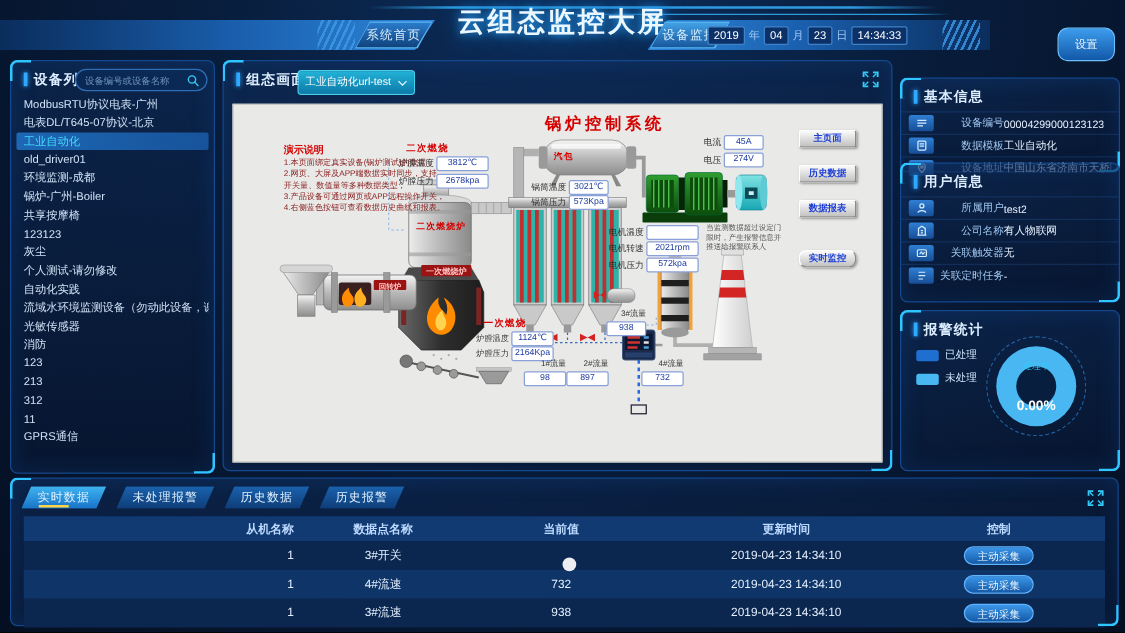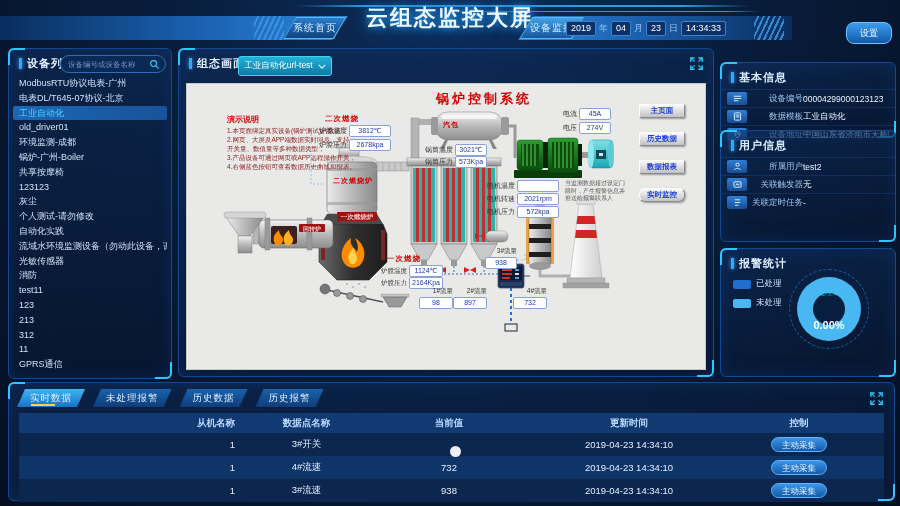--- a/index.html
+++ b/index.html
@@ -28,21 +28,21 @@
   .hdr-tab .in{display:flex;align-items:center;justify-content:center;width:100%;height:100%;
     clip-path:polygon(12px 1px,calc(100% - 1px) 1px,calc(100% - 13px) calc(100% - 1px),1px calc(100% - 1px));
     background:linear-gradient(#2c7fd0,#0f3f78);color:#d8efff;font-size:10px;letter-spacing:1px;}
   .tab-home{left:284px;width:62px;}
   .tab-mon{left:520px;width:64px;}
   .tab-mon .in{background:linear-gradient(#45a5ea,#155397);}
   .date-group{position:absolute;left:566px;top:20px;height:17px;display:flex;align-items:center;gap:2px;}
   .dbox{background:#0b3168;border:1px solid #3f82c8;border-radius:2px;color:#fff;
     font-size:9px;padding:1px 4px;line-height:11px;}
   .dunit{color:#9cc6f0;font-size:9px;margin:0 1px;}
-  .settings-btn{position:absolute;right:8px;top:22px;width:46px;height:22px;
+  .settings-btn{position:absolute;right:8px;top:22px;width:46px;height:27px;
     background:linear-gradient(#3d9ced,#1258a8);border:1px solid #6cc0ff;border-radius:8px;
     color:#eaf6ff;font-size:9px;line-height:15px;text-align:center;cursor:pointer;
     font-family:inherit;padding:0;}
   
   .panel{position:absolute;background:linear-gradient(170deg,rgba(15,45,92,.55),rgba(7,22,48,.9));
     border:1px solid #15498f;border-radius:6px;box-shadow:inset 0 0 18px rgba(20,80,160,.25);}
   .panel::before{content:"";position:absolute;left:-1px;top:-1px;width:15px;height:15px;
     border-left:2px solid #2fc6ff;border-top:2px solid #2fc6ff;border-top-left-radius:6px;}
   .panel::after{content:"";position:absolute;right:-1px;bottom:-1px;width:15px;height:15px;
     border-right:2px solid #2fc6ff;border-bottom:2px solid #2fc6ff;border-bottom-right-radius:6px;}
@@ -186,21 +186,20 @@
       <div class="dev-item">环境监测-成都</div>
       <div class="dev-item">锅炉-广州-Boiler</div>
       <div class="dev-item">共享按摩椅</div>
       <div class="dev-item">123123</div>
       <div class="dev-item">灰尘</div>
       <div class="dev-item">个人测试-请勿修改</div>
       <div class="dev-item">自动化实践</div>
       <div class="dev-item">流域水环境监测设备（勿动此设备，谢谢）</div>
       <div class="dev-item">光敏传感器</div>
       <div class="dev-item">消防</div>
-      <div class="dev-item">test11</div>
       <div class="dev-item">123</div>
       <div class="dev-item">213</div>
       <div class="dev-item">312</div>
       <div class="dev-item">11</div>
       <div class="dev-item">GPRS通信</div>
     </div>
   </div>
 
   <div class="panel" id="center">
     <div class="p-hdr">
@@ -504,21 +503,21 @@
         <span class="fv" style="width:30px">897</span>
       </div>
       <div class="fld-v" style="left:326px;top:203px;">
         <span class="fl">4#流量</span>
         <span class="fv" style="width:30px">732</span>
       </div>
 
       <button class="scada-btn" style="top:20px;">主页面</button>
       <button class="scada-btn" style="top:48px;">历史数据</button>
       <button class="scada-btn" style="top:76px;">数据报表</button>
-      <button class="scada-btn" style="top:104px;border-radius:6px;">实时监控</button>
+      <button class="scada-btn" style="top:116px;border-radius:6px;">实时监控</button>
     </div>
   </div>
 
   <div class="panel" id="p-info">
     <div class="p-hdr">
       <span class="p-accent"></span>
       <span class="p-title">基本信息</span>
     </div>
     <div class="inf-rows">
       <div class="inf-row">
@@ -561,20 +560,29 @@
     <div class="inf-rows">
       <div class="inf-row">
         <span class="inf-ic">
           <svg width="9" height="9" viewBox="0 0 10 10" fill="none" stroke="#d6ecff" stroke-width="1.1">
               <circle cx="5" cy="3" r="1.8"></circle>
               <path d="M1.5 9c.5-2.5 6.5-2.5 7 0"></path>
             </svg>
         </span>
         <span class="inf-lb">所属用户</span>
         <span class="inf-val">test2</span>
+      </div>
+      <div class="inf-row">
+        <span class="inf-ic">
+          <svg width="9" height="9" viewBox="0 0 10 10" fill="none" stroke="#d6ecff" stroke-width="1.1">
+              <path d="M1 9h8M2 9V3l3-2 3 2v6M4 5h2M4 7h2"></path>
+            </svg>
+        </span>
+        <span class="inf-lb">公司名称</span>
+        <span class="inf-val">有人物联网</span>
       </div>
       <div class="inf-row">
         <span class="inf-ic">
           <svg width="9" height="9" viewBox="0 0 10 10" fill="none" stroke="#d6ecff" stroke-width="1.1">
               <rect x="1" y="2" width="8" height="6" rx="1"></rect>
               <path d="M3 6l1.5-2 1.5 2 1.5-2"></path>
             </svg>
         </span>
         <span class="inf-lb">关联触发器</span>
         <span class="inf-val">无</span>

